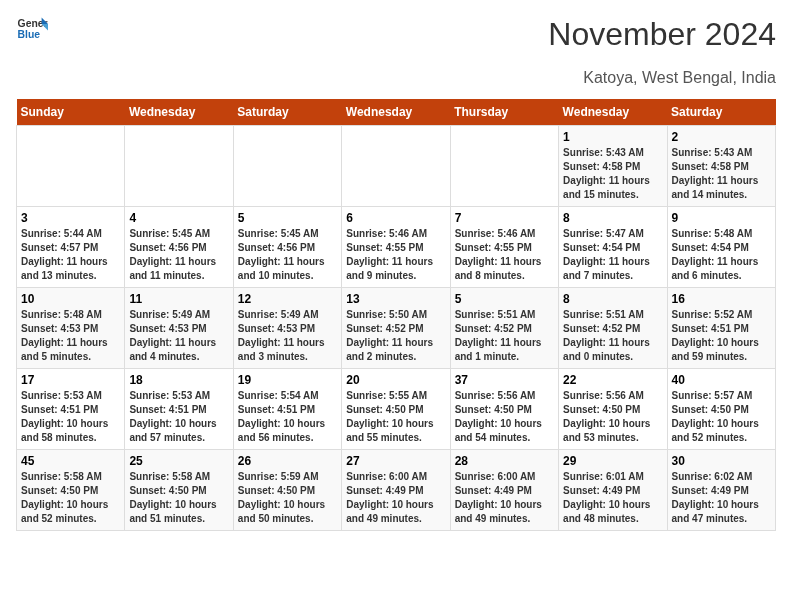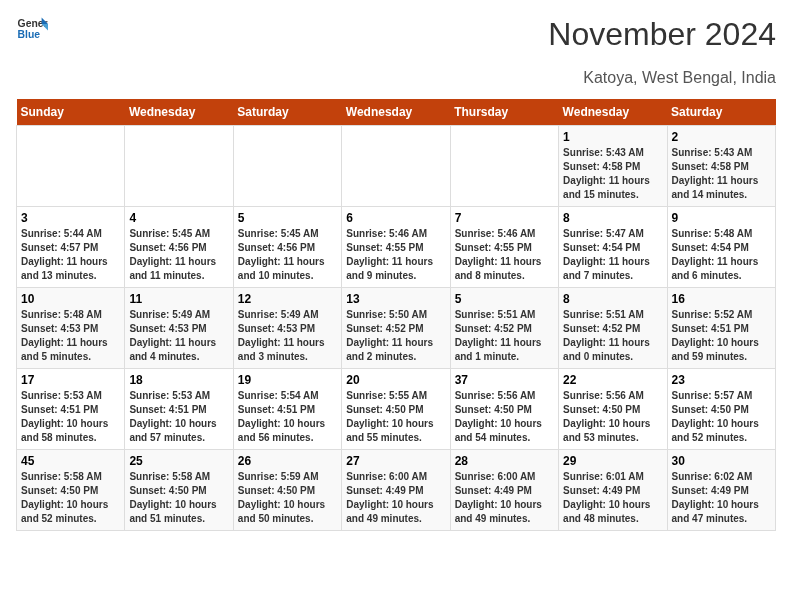--- a/index.html
+++ b/index.html
@@ -205,21 +205,21 @@
         </td>
         <td>
           <div class="day-num">37</div>
           <div class="day-info">Sunrise: 5:56 AM<br>Sunset: 4:50 PM<br>Daylight: 10 hours and 54 minutes.</div>
         </td>
         <td>
           <div class="day-num">22</div>
           <div class="day-info">Sunrise: 5:56 AM<br>Sunset: 4:50 PM<br>Daylight: 10 hours and 53 minutes.</div>
         </td>
         <td>
-          <div class="day-num">23</div>
+          <div class="day-num">40</div>
           <div class="day-info">Sunrise: 5:57 AM<br>Sunset: 4:50 PM<br>Daylight: 10 hours and 52 minutes.</div>
         </td>
       </tr>
       <tr>
         <td>
           <div class="day-num">45</div>
           <div class="day-info">Sunrise: 5:58 AM<br>Sunset: 4:50 PM<br>Daylight: 10 hours and 52 minutes.</div>
         </td>
         <td>
           <div class="day-num">25</div>

